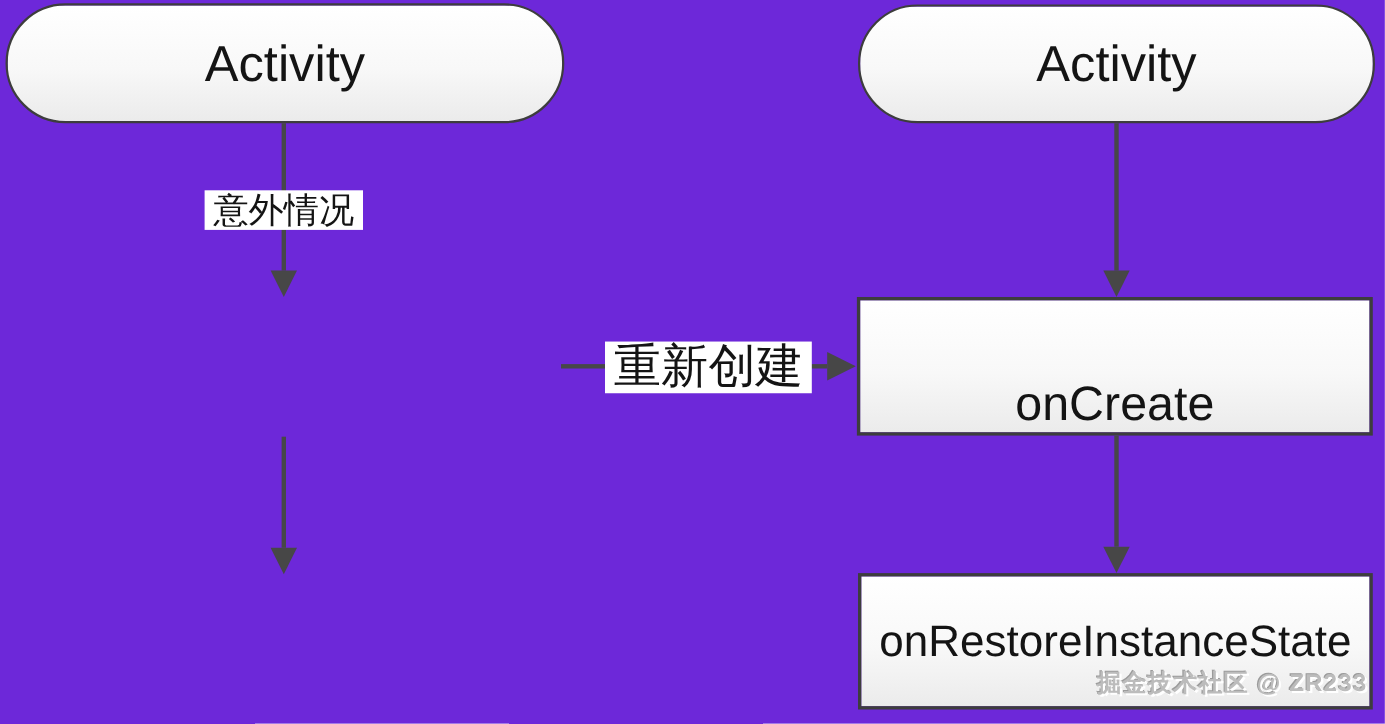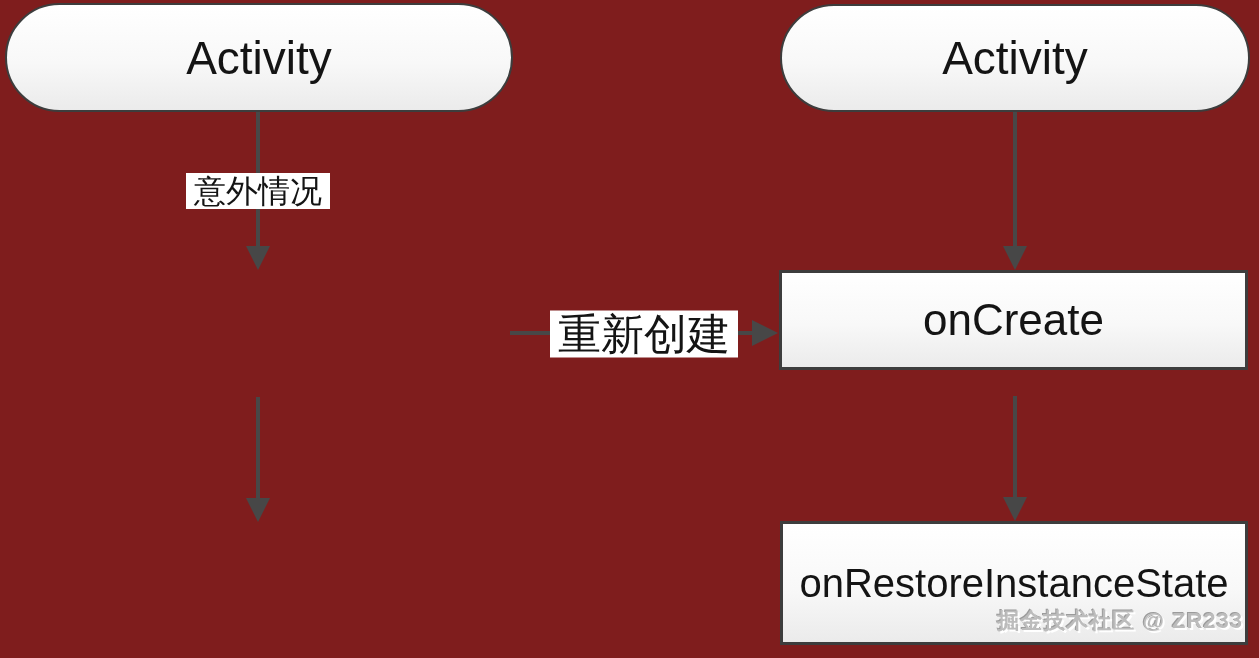--- a/index.html
+++ b/index.html
@@ -1,21 +1,21 @@
 <!DOCTYPE html>
 <html><head>
 <meta charset="utf-8">
 <style>
   html, body { margin: 0; padding: 0; background: #ffffff; }
 
   .stage {
     position: relative;
     width: 1259px;
     height: 658px;
-    background: #7f1d1d;
+    background: #6d28d9;
     overflow: hidden;
     font-family: "Liberation Sans", sans-serif;
   }
 
   
   .node {
     position: absolute;
     display: flex;
     align-items: center;
     justify-content: center;
@@ -26,21 +26,21 @@
     white-space: nowrap;
   }
   .node.stadium {
     border-radius: 56px;
     border-width: 2px;
   }
 
   #pill-left      { left: 5px;   top: 3px;   width: 508px; height: 109px; font-size: 46px; }
   #pill-right     { left: 780px; top: 4px;   width: 470px; height: 108px; font-size: 46px; }
   #box-onsave     { left: 4px;   top: 270px; width: 506px; height: 127px; font-size: 44px; }
-  #box-oncreate   { left: 779px; top: 270px; width: 469px; height: 100px; font-size: 44px; }
+  #box-oncreate   { left: 779px; top: 270px; width: 469px; height: 126px; font-size: 44px; align-items: flex-end; }
   #box-ondestory  { left: 3px;   top: 522px; width: 507px; height: 123px; font-size: 44px; }
   #box-onrestore  { left: 780px; top: 521px; width: 468px; height: 124px; font-size: 40px; }
 
   
   .vline { position: absolute; width: 4px;  background: #474747; }
   .hline { position: absolute; height: 4px; background: #474747; }
 
   .head-down {
     position: absolute; width: 0; height: 0;
     border-left: 12px solid transparent;

